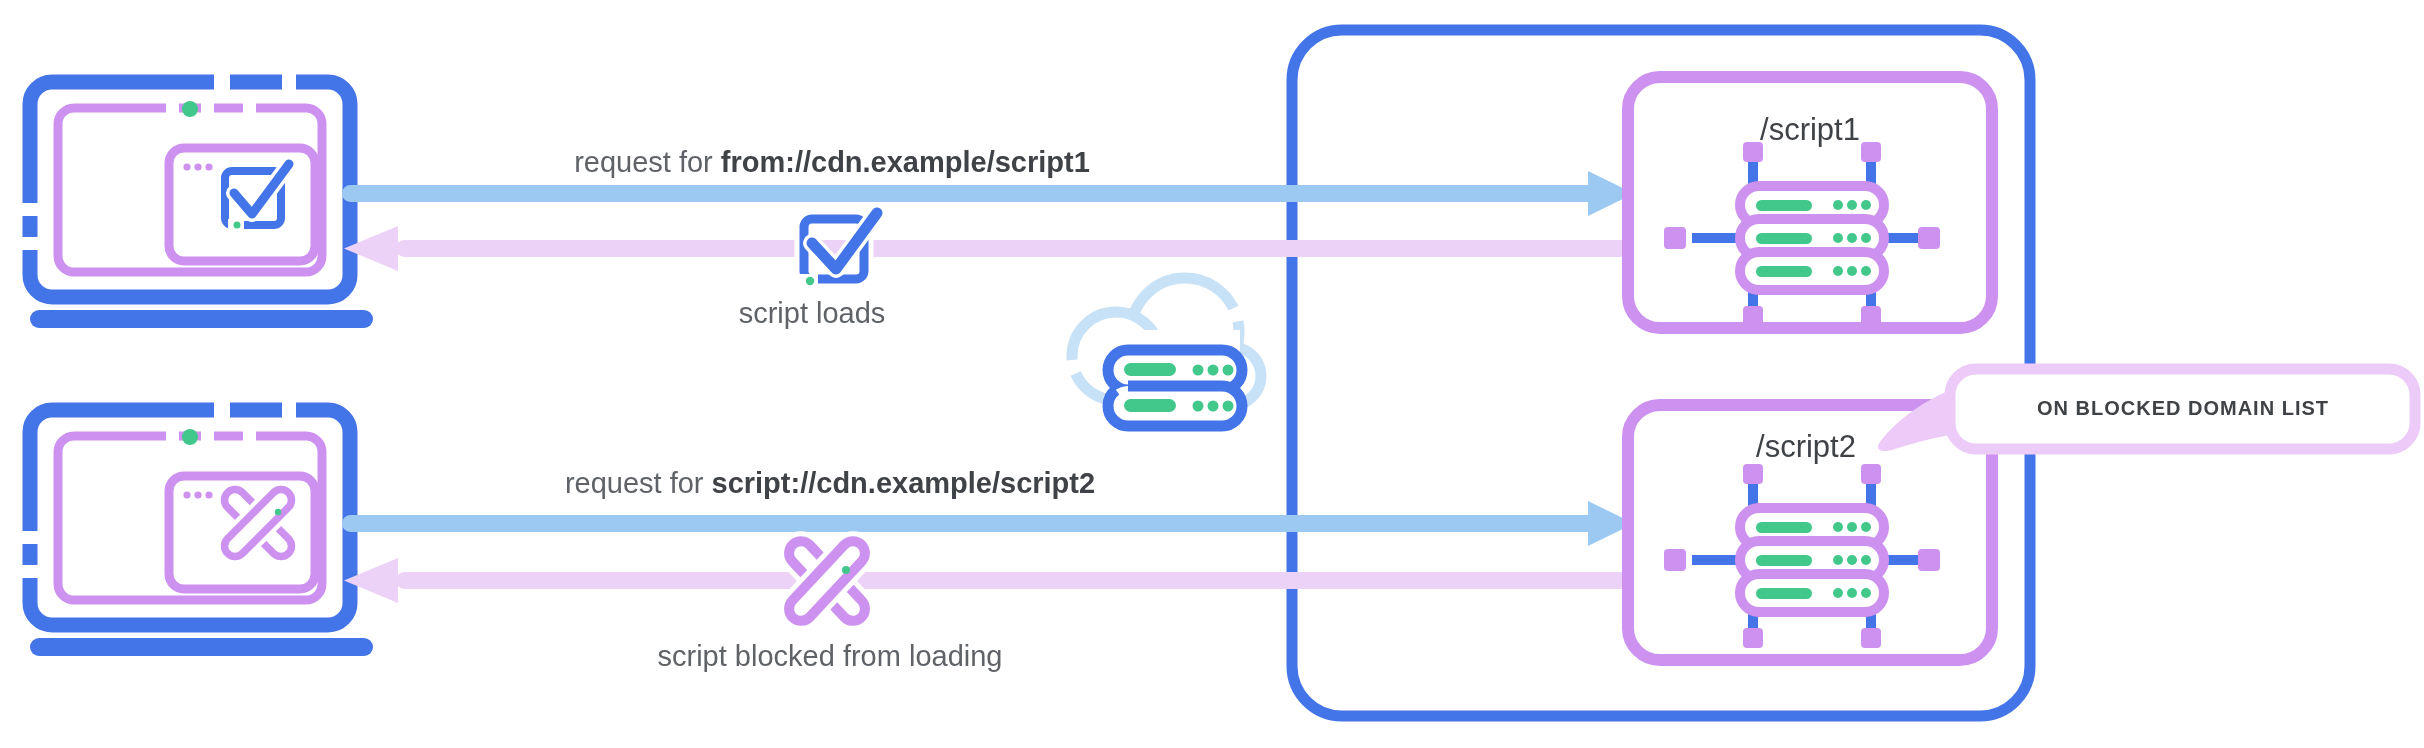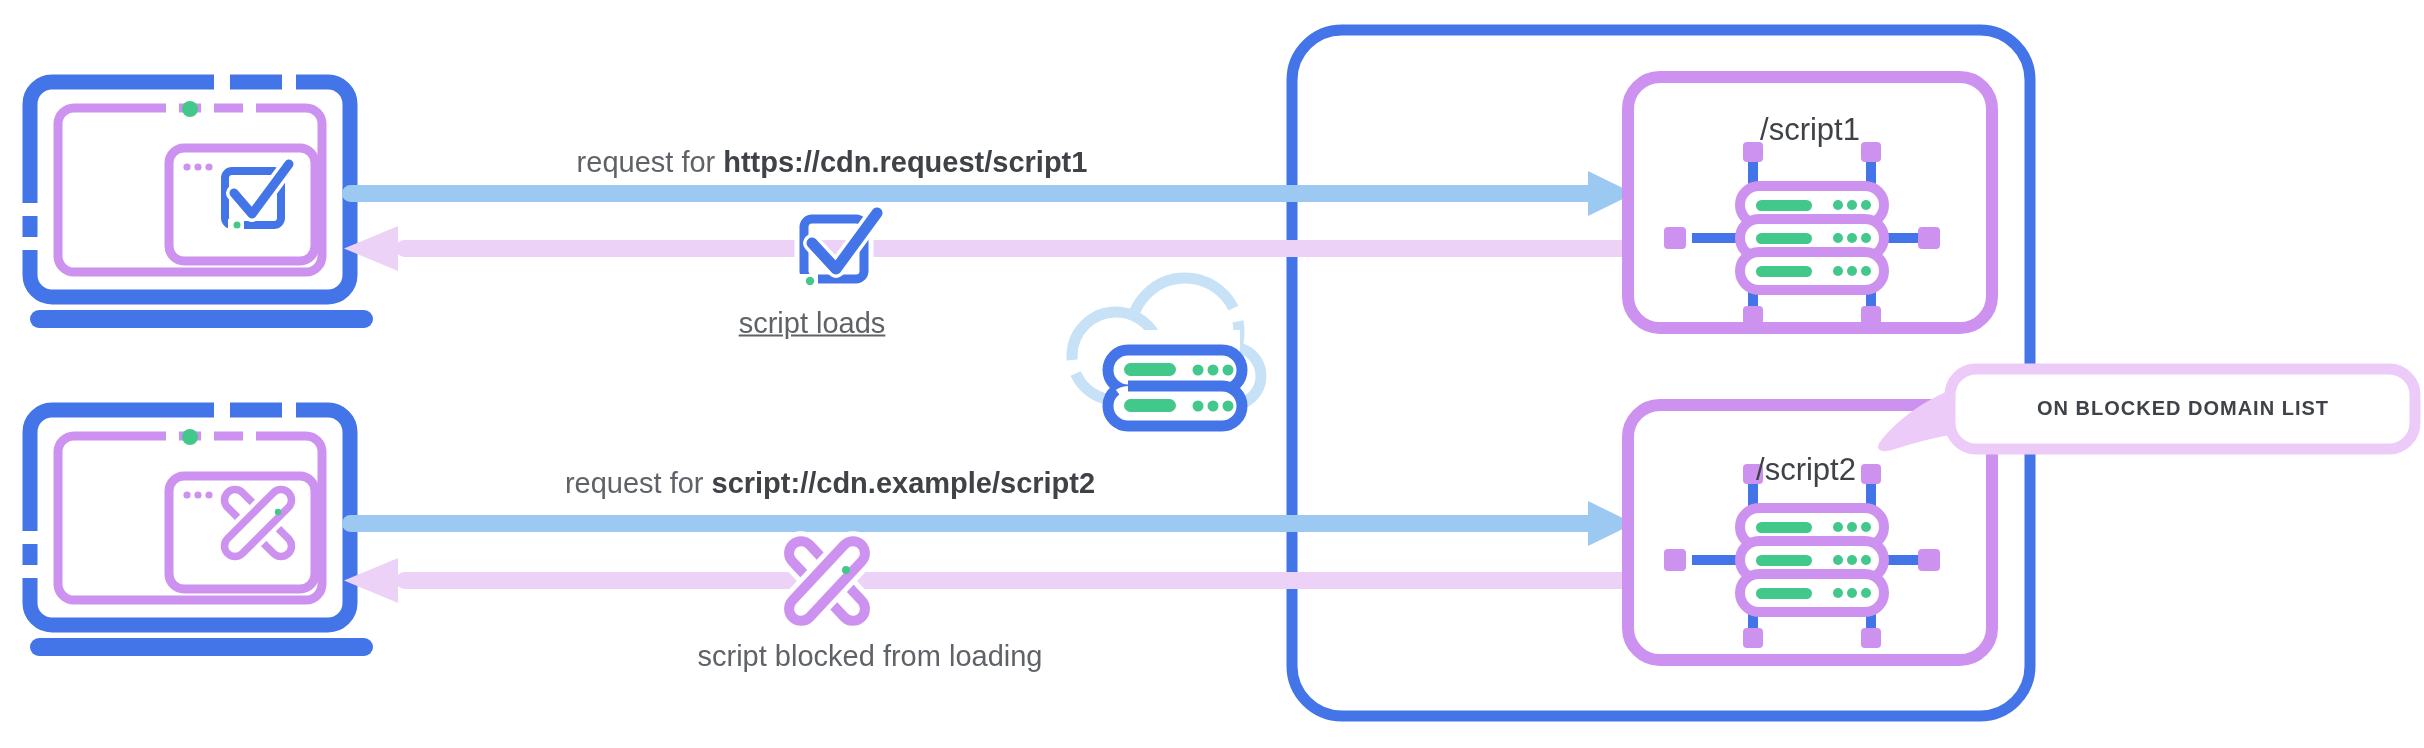--- a/index.html
+++ b/index.html
@@ -191,27 +191,27 @@
         <use href="#chip" transform="translate(0,322)"></use>
       </g>
 
     <g>
       <path d="M1966,384 C1930,396 1898,418 1880,442 C1874,450 1882,453 1892,450 C1922,440 1946,435 1968,432 Z" class="f-callout"></path>
       <rect x="1950" y="369" width="465" height="80" rx="26" class="f-white st-callout" stroke-width="11"></rect>
     </g>
   </svg>
 
   <div class="txt t-request" style="left:832px;top:162px;">
-    <span>request for</span><span class="url">https://cdn.request/script1</span>
+    <span>request for</span><span class="url">from://cdn.example/script1</span>
   </div>
-  <div class="txt t-result" style="left:812px;top:323px;text-decoration:underline;">script loads</div>
+  <div class="txt t-result" style="left:812px;top:313px;">script loads</div>
 
   <div class="txt t-request" style="left:830px;top:483px;">
     <span>request for</span><span class="url">script://cdn.example/script2</span>
   </div>
-  <div class="txt t-result" style="left:830px;top:656px;margin-left:40px;">script blocked from loading</div>
+  <div class="txt t-result" style="left:830px;top:656px;">script blocked from loading</div>
 
 
   <div class="txt t-endpoint" style="left:1810px;top:130px;">/script1</div>
-  <div class="txt t-endpoint" style="left:1806px;top:470px;">/script2</div>
+  <div class="txt t-endpoint" style="left:1806px;top:447px;">/script2</div>
 
   <div class="txt t-callout" style="left:2183px;top:408px;">ON BLOCKED DOMAIN LIST</div>
 </div>
 
 </body></html>

